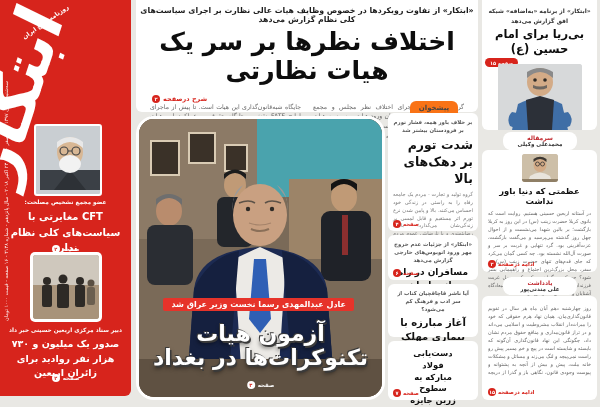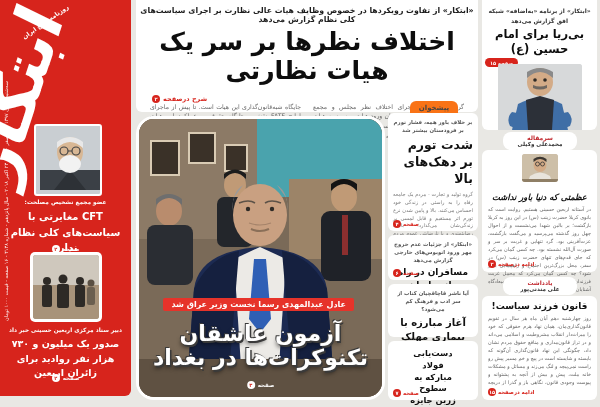--- a/index.html
+++ b/index.html
@@ -196,21 +196,21 @@
         <path d="M100 84 Q110 80 116 84" stroke="#5c5248" stroke-width="1.6" fill="none"></path>
         <path d="M126 84 Q132 80 142 84" stroke="#5c5248" stroke-width="1.6" fill="none"></path>
         <circle cx="109" cy="90" r="2.2" fill="#2e2a26"></circle>
         <circle cx="133" cy="90" r="2.2" fill="#2e2a26"></circle>
         <path d="M112 110 Q121 114 130 110" stroke="#8a6f58" stroke-width="2" fill="none"></path>
         <path d="M110 104 Q121 108 132 104" stroke="#a5836a" stroke-width="1.2" fill="none"></path>
       </g>
       <rect x="0" y="240" width="243" height="38" fill="#5f5142"></rect>
     </svg>
     <figcaption class="ms-banner">عادل عبدالمهدی رسما نخست وزیر عراق شد</figcaption>
-    <div class="ms-headline">آزمون عاشقان تکنوکرات‌ها در بغداد</div>
+    <div class="ms-headline">آزمون هیات تکنوکرات‌ها در بغداد</div>
     <div class="ms-badge">
       <span>صفحه</span>
       <i class="nc-w">۳</i>
     </div>
   </figure>
 
   <div class="pk-label">پیشخوان</div>
 
   <section class="card pk-card pk-a">
     <div class="pk-kicker">بر خلاف باور همه، فشار تورم بر فرودستان بیشتر شد</div>
@@ -276,34 +276,33 @@
       <svg width="36" height="28" viewBox="0 0 36 28">
         <rect width="36" height="28" fill="#cdbfa8"></rect>
         <ellipse cx="18" cy="11" rx="6.5" ry="7" fill="#d3ab87"></ellipse>
         <path d="M11.5 8 Q18 2 24.5 8 L24.5 5 Q18 0.5 11.5 5 Z" fill="#3c3731"></path>
         <circle cx="15.5" cy="10" r="2" fill="none" stroke="#333" stroke-width="0.8"></circle>
         <circle cx="20.5" cy="10" r="2" fill="none" stroke="#333" stroke-width="0.8"></circle>
         <path d="M8 22 Q18 15 28 22 L30 28 L6 28 Z" fill="#e8e4dc"></path>
         <rect x="0" y="25" width="36" height="3" fill="#8f7f66"></rect>
       </svg>
     </div>
-    <h2 class="rc-ed-h" style="margin:10px 0 0;font-style:italic;">عظمتی که دنیا باور نداشت</h2>
+    <h2 class="rc-ed-h" style="margin:4px 0 0;">عظمتی که دنیا باور نداشت</h2>
     <div class="rc-body">در آستانه اربعین حسینی هستیم. روایت است که بانوی کربلا حضرت زینب (س) در این روز به کربلا بازگشت؛ بر بالین شهدا می‌نشست و از احوال چهل روز گذشته می‌پرسید و می‌گفت بازگشت، عزت‌آفرینی بود. گرد تنهایی و غربت بر سر و صورت آل‌الله نشسته بود. چه کسی گمان می‌کرد که جای قدم‌های تنهای حضرت زینب (س) در سفر، محل بزرگ‌ترین اجتماع و راهپیمایی بشر شود؟ چه کسی گمان می‌کرد که محمل غربت فرزندان رسول خدا (ص)، بزرگ‌ترین میعادگاه آشنایان و عاشقان حضرتش گردد؟</div>
     <div class="rc-more">
       <span>ادامه درصفحه</span>
       <i class="nc-r">۲</i>
     </div>
   </section>
 
   <div class="rc-pill pill-note">
     <div class="p1">یادداشت</div>
     <div class="p2">علی مندنی‌پور</div>
   </div>
   <section class="card rc-note">
-    <h2 class="rc-note-h" style="margin:0;">قانون فرزند سیاست!</h2>
     <div class="rc-body" style="height:72px;overflow:hidden;">روز چهارشنبه دهم آبان ماه هر سال در تقویم قانون‌گذاری‌مان، همان نهاد هرم حقوقی که خود را میراث‌دار انقلاب مشروطیت و اسلامی می‌داند و در تراز قانون‌مداری و منافع حقوق مردم نشان داد، چگونگی این نهاد قانون‌گذاری آن‌گونه که بایسته و شایسته است در پیچ و خم مسیر پیش رو راست نمی‌پیچد و لنگ می‌زند و مسائل و مشکلات خانه ملت، پیش و بیش از آنچه به پشتوانه و پیوست وجودی قانون، نگاهی باز و گذرا از دریچه کارشناسی بیندازد و دستاورد آموزه‌های متخصصان و سامان‌دهی را به گونه‌ای سطحی مرور کند!</div>
     <div class="rc-more">
       <span>ادامه درصفحه</span>
       <i class="nc-r">۱۵</i>
     </div>
   </section>
 
 </div>
 
 </body></html>

